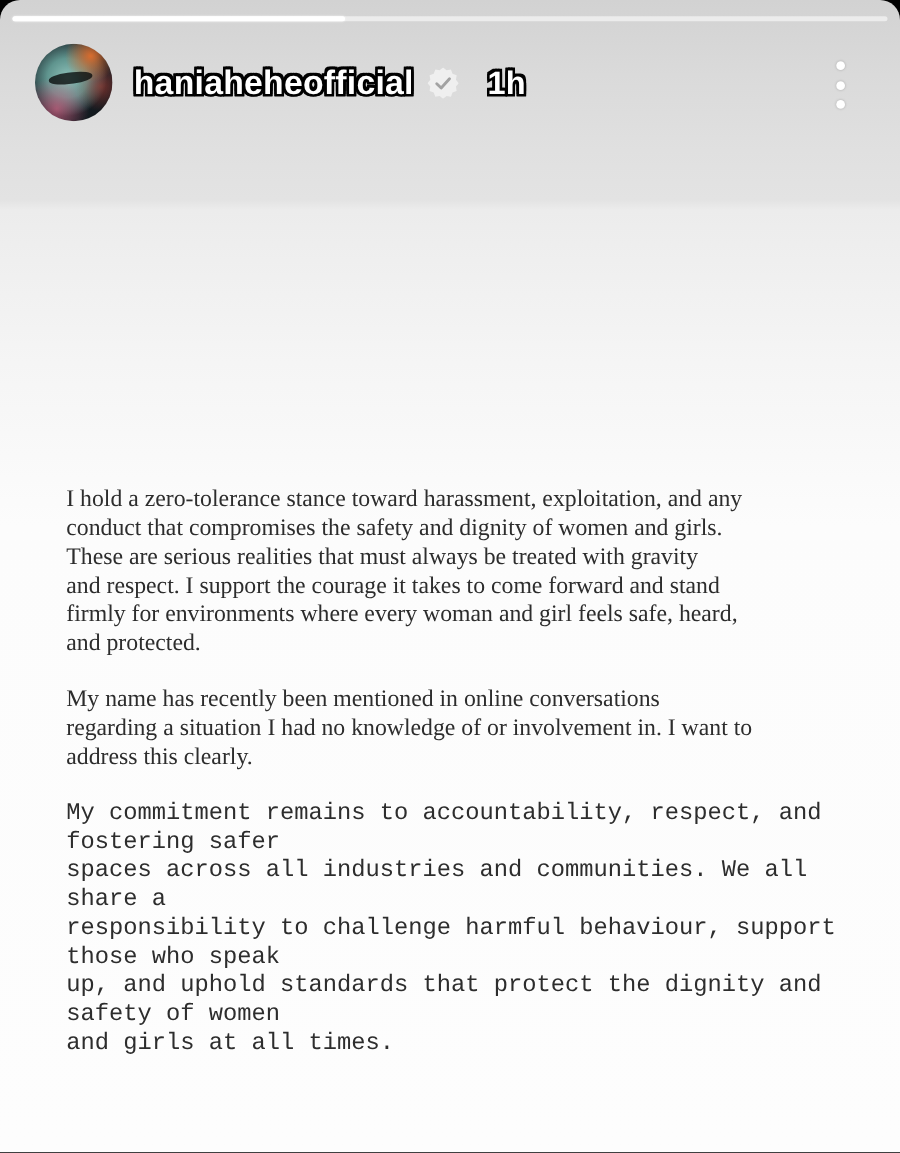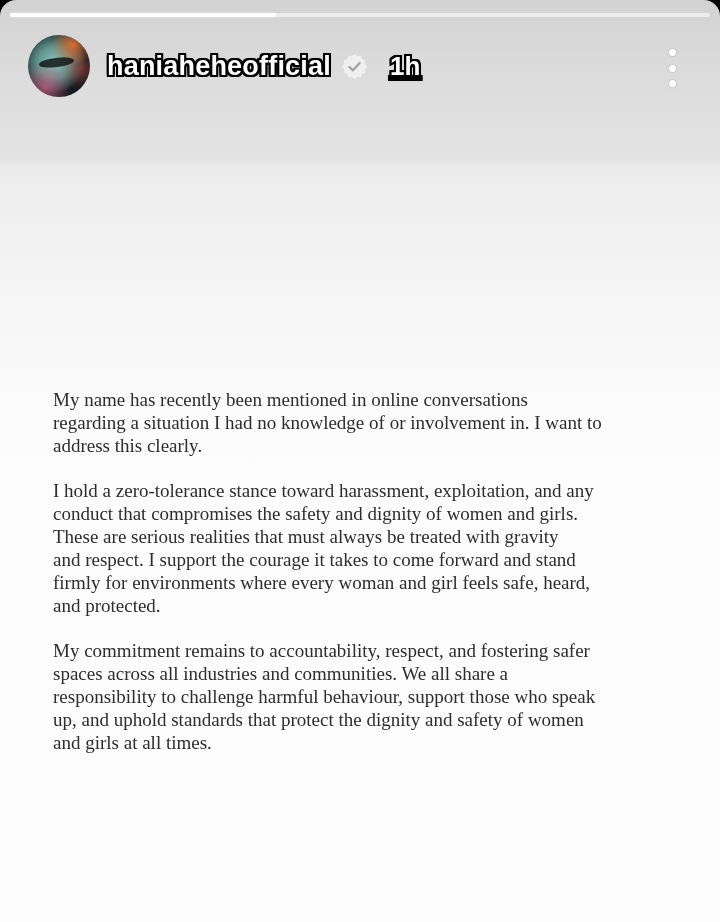--- a/index.html
+++ b/index.html
@@ -54,39 +54,39 @@
   .outlined-text{
     color:#ffffff;font-weight:bold;letter-spacing:0.2px;
     -webkit-text-stroke:4px #000;paint-order:stroke fill;
     text-shadow:
       -2px -2px 0 #000, 0 -2px 0 #000, 2px -2px 0 #000,
       -2px 0 0 #000, 2px 0 0 #000,
       -2px 2px 0 #000, 0 2px 0 #000, 2px 2px 0 #000,
       0 0 3px rgba(0,0,0,0.6);
   }
   .username{font-size:27px;line-height:36px;}
-  .timestamp{font-size:26px;line-height:36px;margin-left:14px;text-decoration:underline;}
+  .timestamp{font-size:26px;line-height:36px;margin-left:14px;}
   .badge{width:25px;height:25px;display:inline-block;flex:0 0 auto;margin-left:2px;}
   .menu{
     position:absolute;right:41px;top:19px;width:14px;height:38px;
     display:flex;flex-direction:column;justify-content:space-between;
     align-items:center;cursor:pointer;
   }
   .dot{
     width:7px;height:7px;border-radius:50%;background:#ffffff;
     box-shadow:0 0 2px rgba(0,0,0,0.25);
   }
   
   .statement{
     position:absolute;left:53px;top:388px;width:645px;
     font-family:"Liberation Serif","DejaVu Serif",serif;
     font-size:19px;line-height:23px;color:#2d2d2d;
   }
   .statement p{margin:0 0 22px 0;white-space:pre-line;}
-  .statement p:last-child{margin-bottom:0;}
+  .statement p:last-child{margin-bottom:0;font-family:Liberation Mono, monospace;}
 </style>
 </head>
 <body>
 
 <div class="story-card">
 
   <div class="progress-track">
     <div class="progress-fill" style="width: 38%;"></div>
   </div>
 
@@ -107,29 +107,29 @@
     </div>
 
     <div class="menu">
       <span class="dot"></span>
       <span class="dot"></span>
       <span class="dot"></span>
     </div>
   </div>
 
   <div class="statement">
-    <p>My name has recently been mentioned in online conversations
-regarding a situation I had no knowledge of or involvement in. I want to
-address this clearly.</p>
     <p>I hold a zero-tolerance stance toward harassment, exploitation, and any
 conduct that compromises the safety and dignity of women and girls.
 These are serious realities that must always be treated with gravity
 and respect. I support the courage it takes to come forward and stand
 firmly for environments where every woman and girl feels safe, heard,
 and protected.</p>
+    <p>My name has recently been mentioned in online conversations
+regarding a situation I had no knowledge of or involvement in. I want to
+address this clearly.</p>
     <p>My commitment remains to accountability, respect, and fostering safer
 spaces across all industries and communities. We all share a
 responsibility to challenge harmful behaviour, support those who speak
 up, and uphold standards that protect the dignity and safety of women
 and girls at all times.</p>
   </div>
 
 </div>
 
 </body></html>

